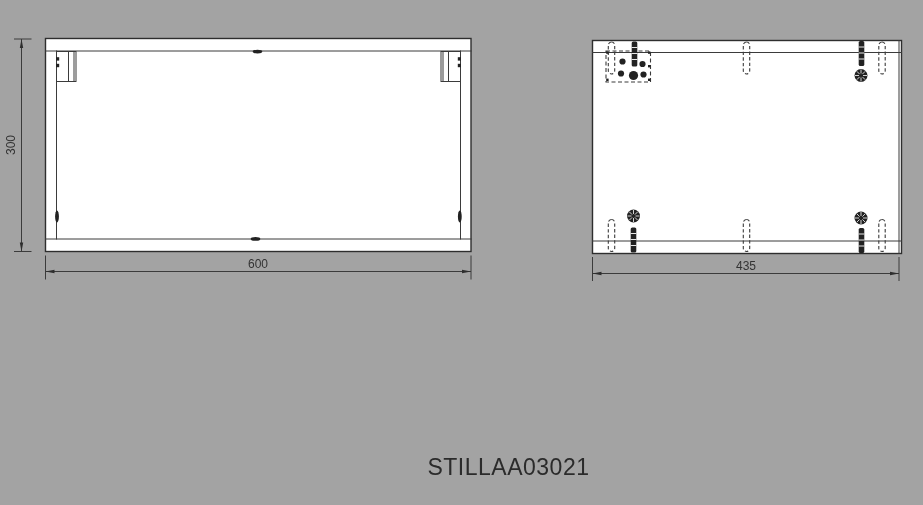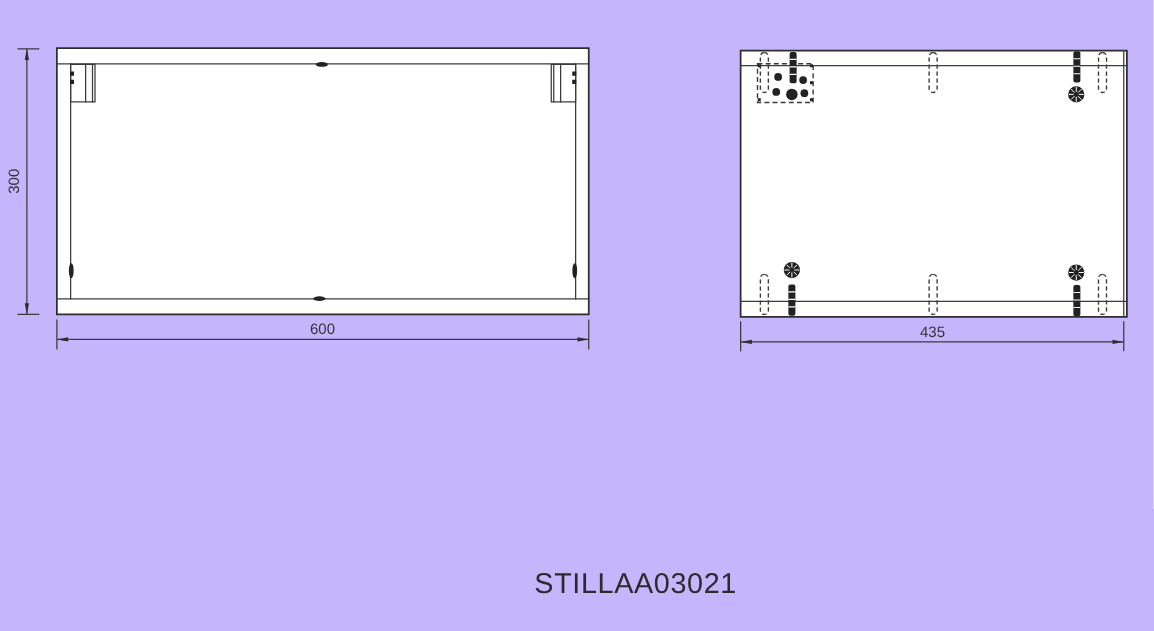--- a/index.html
+++ b/index.html
@@ -1,21 +1,21 @@
 <!DOCTYPE html>
 <html><head>
 <meta charset="utf-8">
 <title>STILLAA03021</title>
 <style>
   html, body { margin: 0; padding: 0; background: #ffffff; }
   .sheet {
     position: relative;
     width: 923px;
     height: 505px;
-    background: #c4b5fd;
+    background: #a3a3a3;
     overflow: hidden;
     font-family: "Liberation Sans", sans-serif;
   }
   svg { display: block; }
   .line        { stroke: #3b3b3b; stroke-width: 1;   fill: none; stroke-linecap: square; }
   .panel       { fill: #ffffff; stroke: #2e2e2e; stroke-width: 1.4; }
   .hidden-line { stroke: #3b3b3b; stroke-width: 1.1; fill: none; stroke-dasharray: 3.4 2.2; }
   .plate-line  { stroke: #3b3b3b; stroke-width: 1.1; fill: none; stroke-dasharray: 4 2.5; }
   .solid-fill  { fill: #222222; stroke: none; }
   .ridge       { stroke: #ffffff; stroke-width: 0.9; fill: none; }

